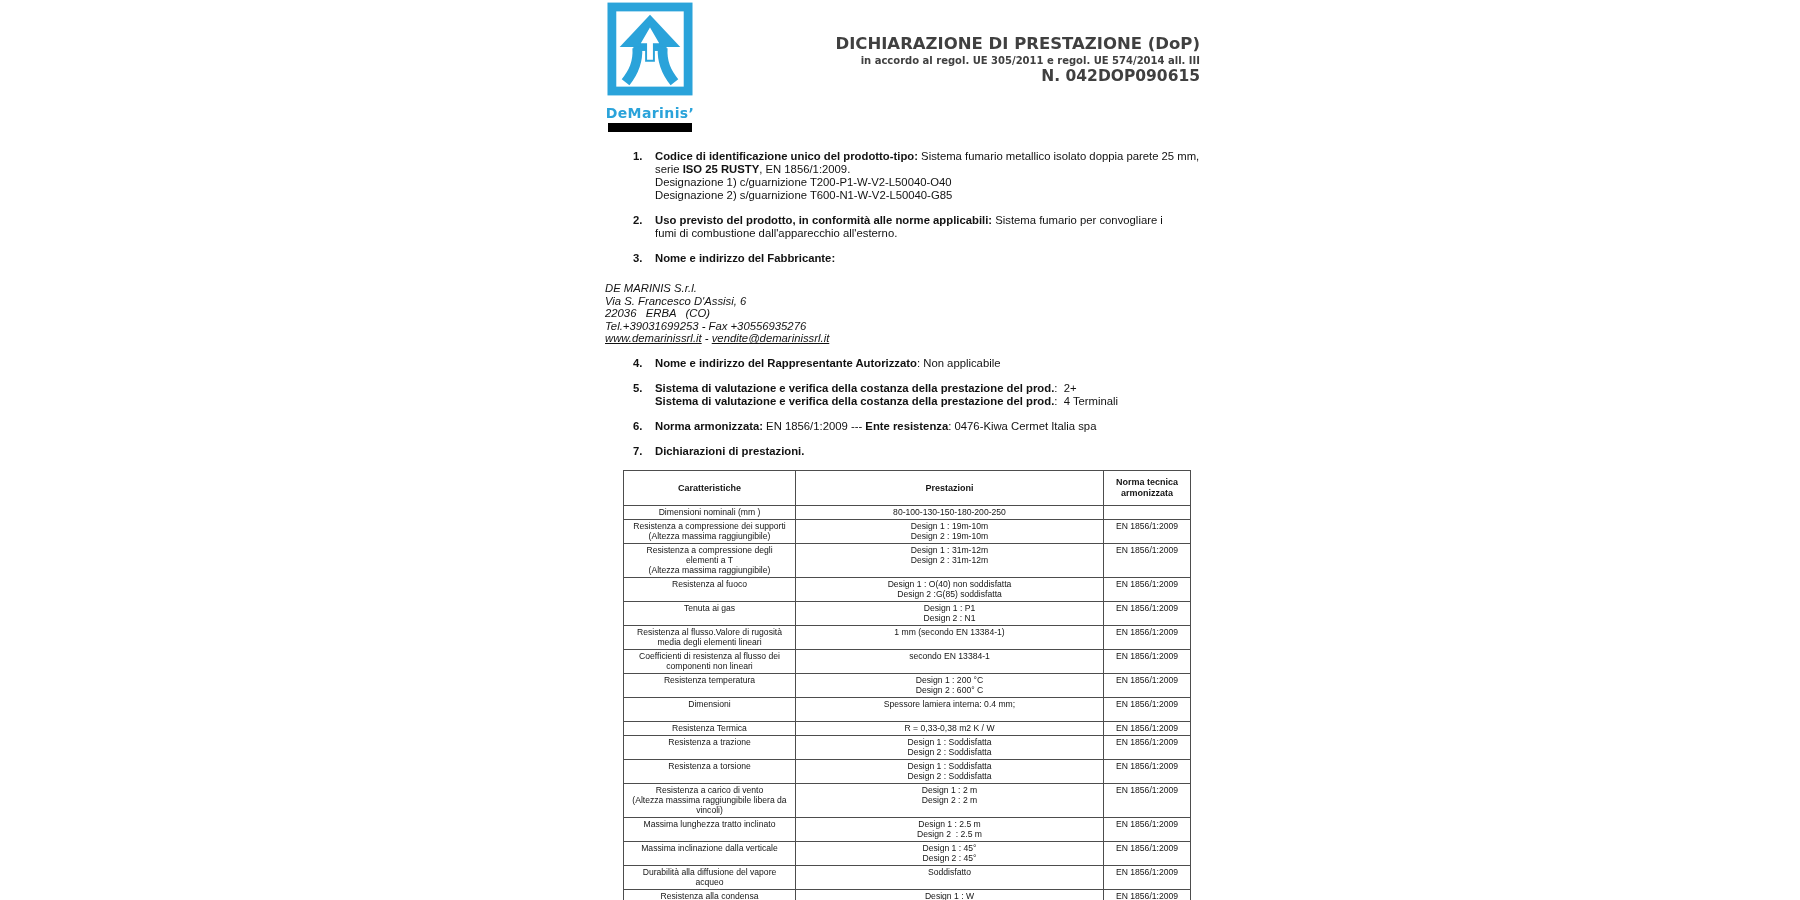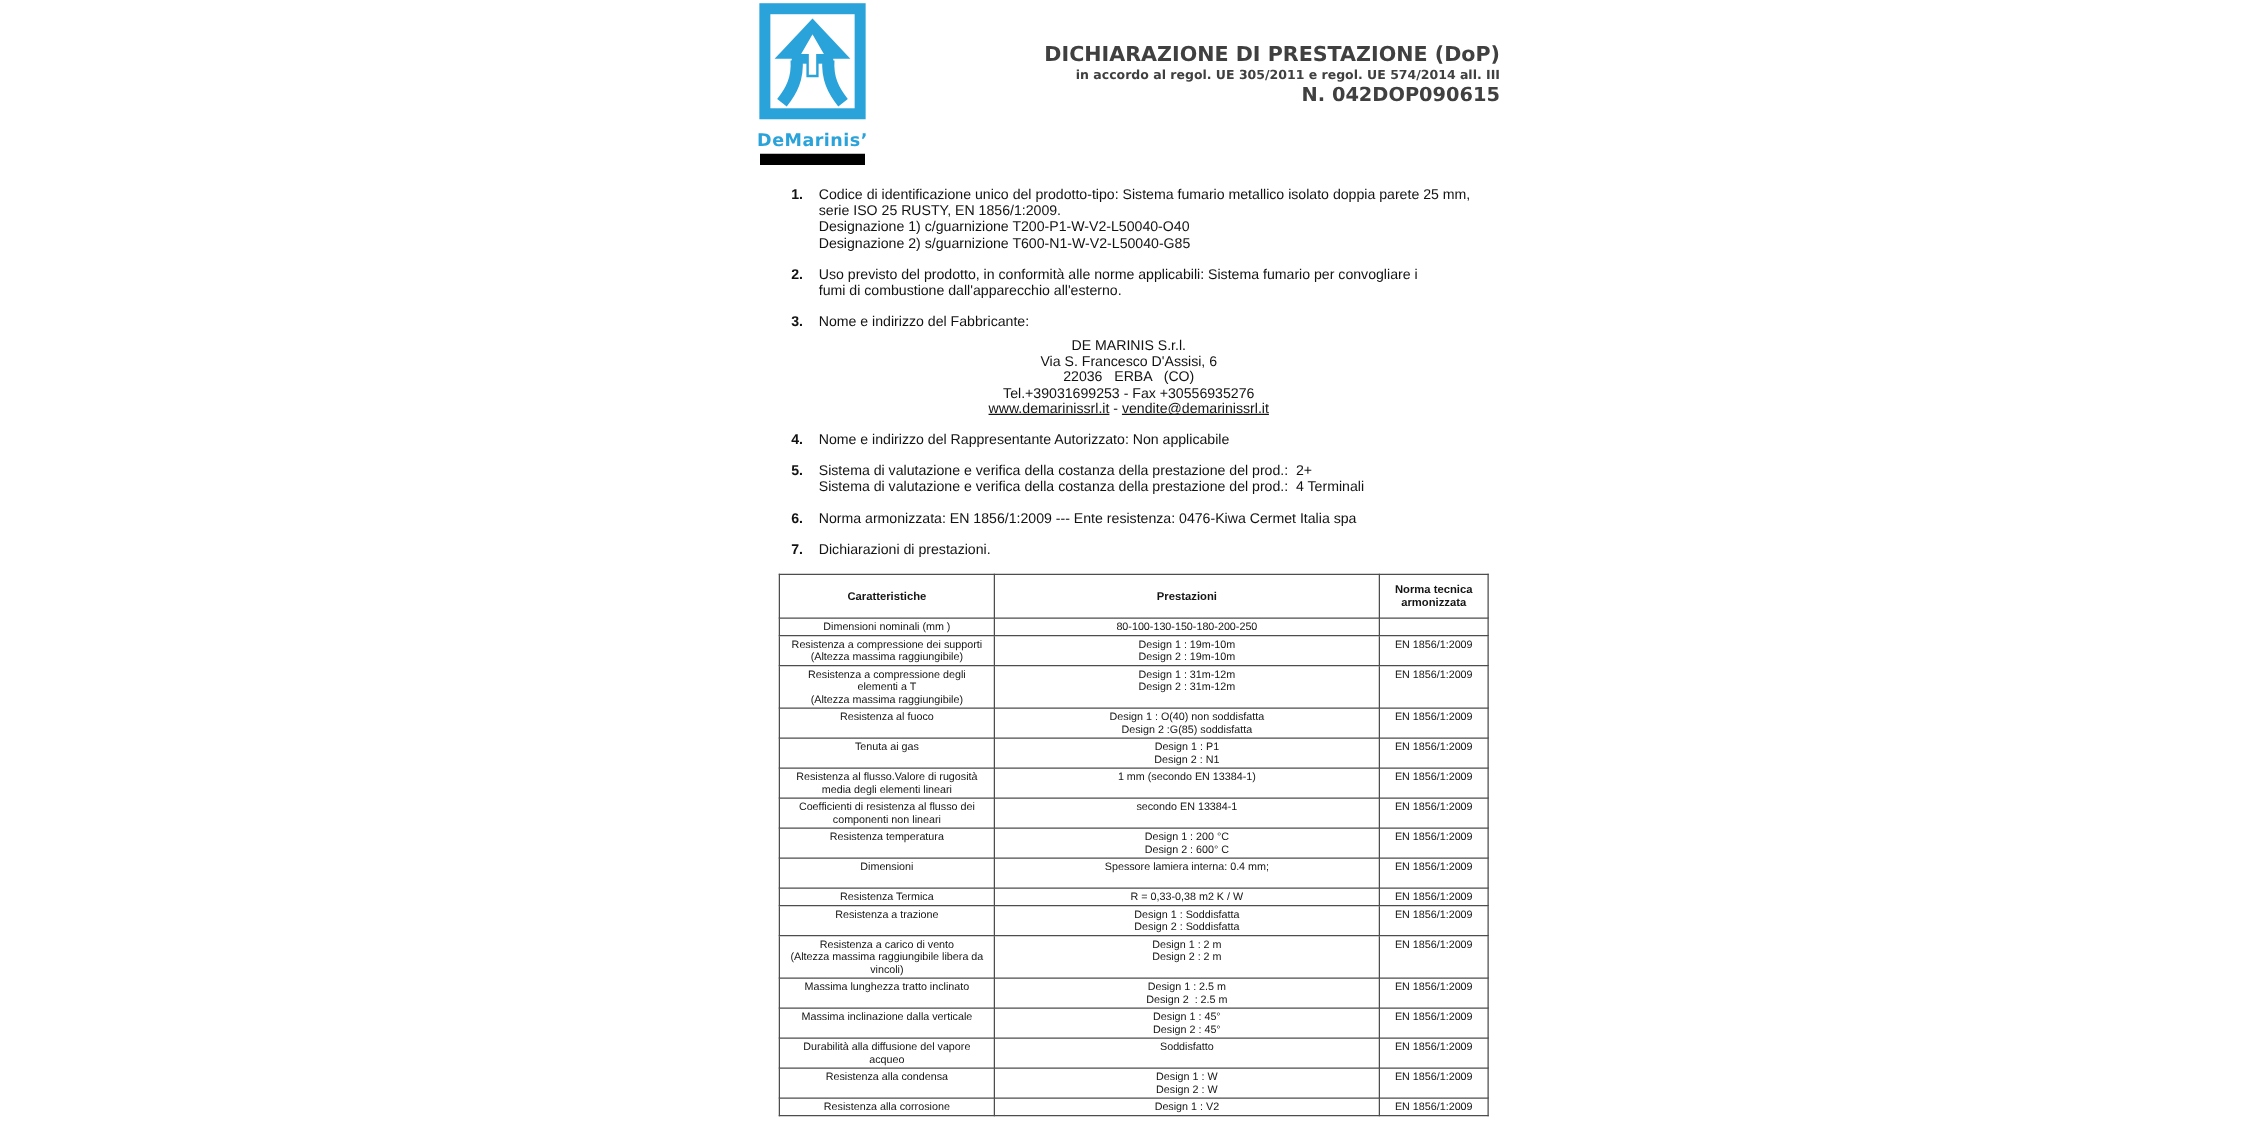--- a/index.html
+++ b/index.html
@@ -20,23 +20,23 @@
   .hd-sub{font-size:10px;line-height:13px;white-space:nowrap;}
   .hd-num{font-size:15.5px;line-height:19px;white-space:nowrap;}
 
   
   .doc-body{position:absolute;left:605px;top:150px;width:596px;font-size:11.3px;line-height:13px;}
   .doc-item{margin-bottom:12px;}
   .doc-item .row{display:flex;}
   .doc-item .num{flex:0 0 22px;margin-left:28px;font-weight:700;white-space:pre;}
   .doc-item .body{flex:1;min-width:0;}
   .doc-item .tline{white-space:pre;}
-  .b{font-weight:400;text-align:center;}
-
-  .address{text-align:center;font-size:11.3px;line-height:12.6px;margin-top:6px;}
+  .b{font-weight:700;text-align:center;}
+
+  .address{font-size:11.3px;line-height:12.6px;margin-top:17px;font-style:italic;}
   .address .aline{white-space:pre;}
   .addr-link{text-decoration:underline;cursor:pointer;}
 
   
   .dop-table{border-collapse:collapse;table-layout:fixed;width:567px;margin:11px 0 0 18px;
              font-size:8.6px;line-height:10px;color:#151515;}
   .dop-table th,.dop-table td{border:1px solid #4d4d4d;text-align:center;padding:1.5px 1px;}
   .dop-table th{font-weight:700;height:31px;vertical-align:middle;font-size:9px;line-height:10.5px;}
   .dop-table td{vertical-align:top;}
   .cl{white-space:pre;}
@@ -279,20 +279,32 @@
             <td>
               <div class="cl">Design 1 : Soddisfatta</div>
               <div class="cl">Design 2 : Soddisfatta</div>
             </td>
             <td>
               <div class="cl">EN 1856/1:2009</div>
             </td>
           </tr>
           <tr>
             <td>
+              <div class="cl">Resistenza a torsione</div>
+            </td>
+            <td>
+              <div class="cl">Design 1 : Soddisfatta</div>
+              <div class="cl">Design 2 : Soddisfatta</div>
+            </td>
+            <td>
+              <div class="cl">EN 1856/1:2009</div>
+            </td>
+          </tr>
+          <tr>
+            <td>
               <div class="cl">Resistenza a carico di vento</div>
               <div class="cl">(Altezza massima raggiungibile libera da</div>
               <div class="cl">vincoli)</div>
             </td>
             <td>
               <div class="cl">Design 1 : 2 m</div>
               <div class="cl">Design 2 : 2 m</div>
             </td>
             <td>
               <div class="cl">EN 1856/1:2009</div>

